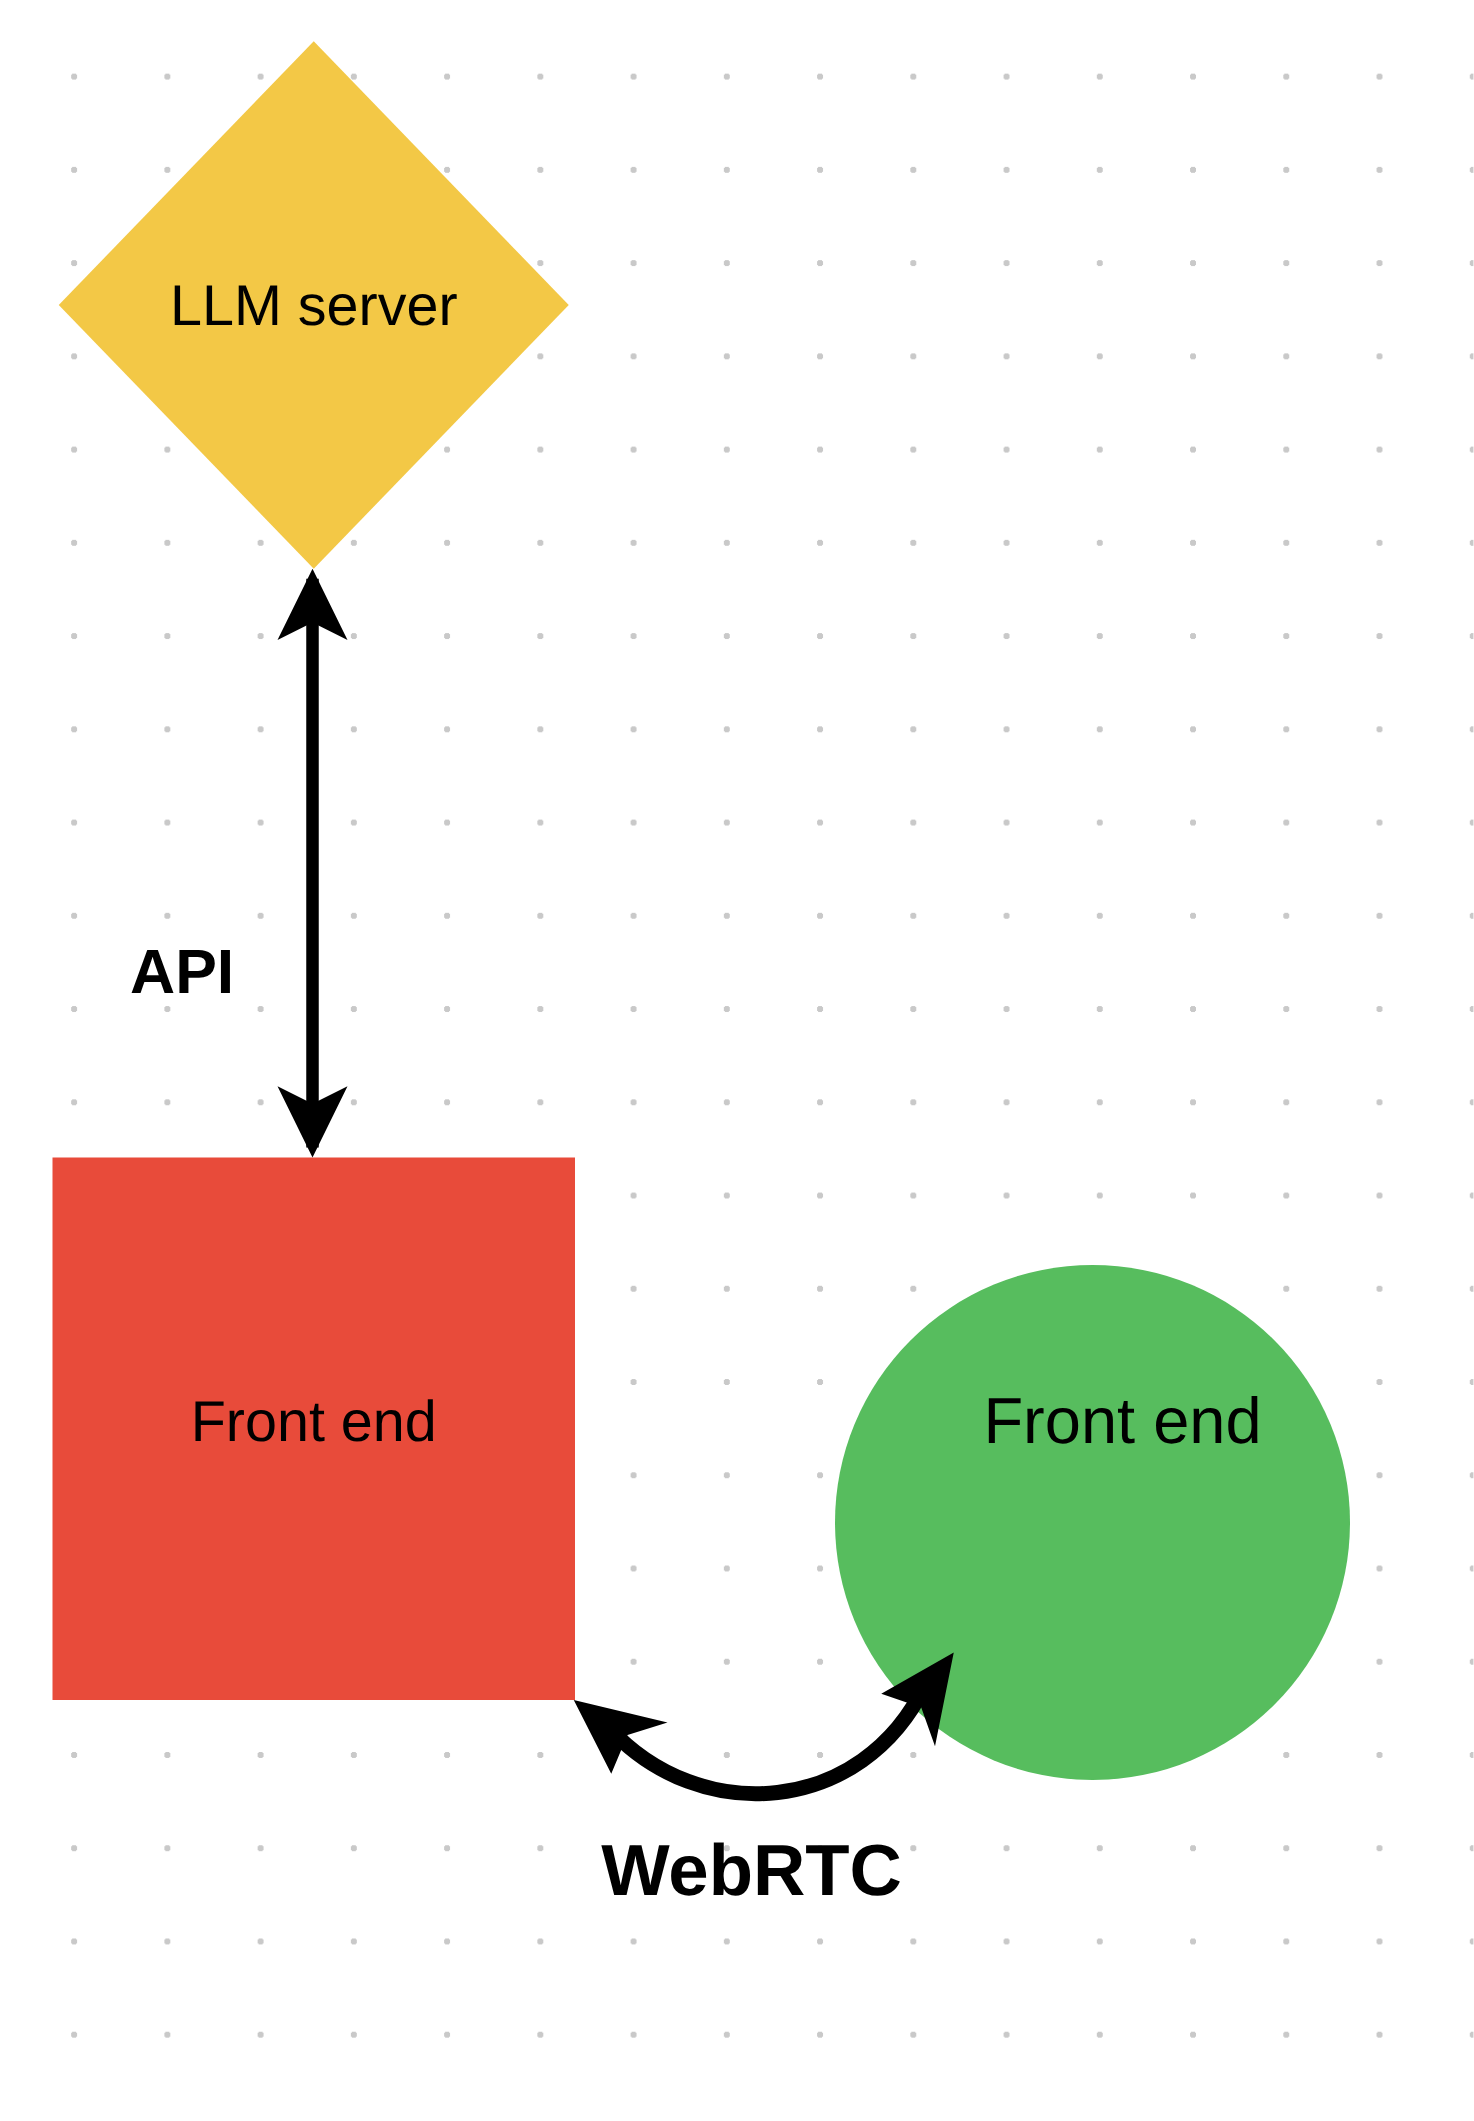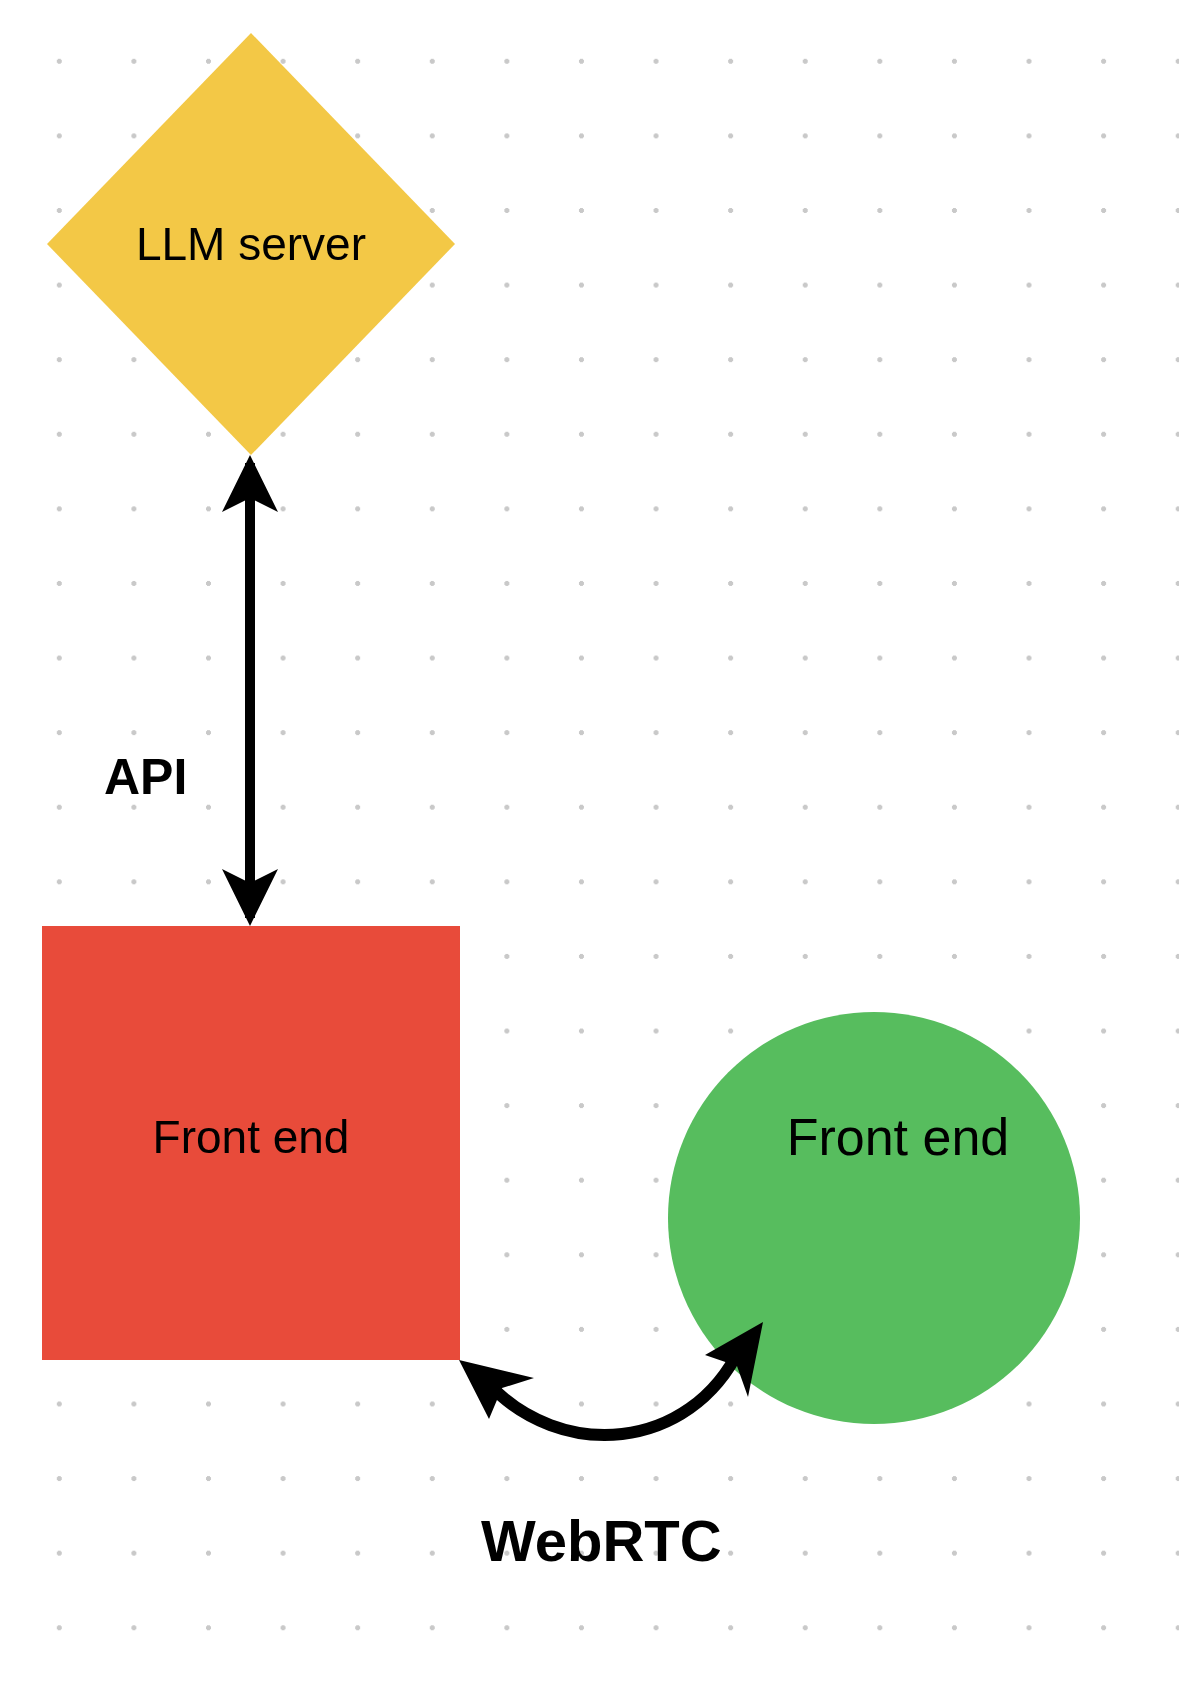--- a/index.html
+++ b/index.html
@@ -73,21 +73,20 @@
     left: 104px;
     top: 743px;
     font-size: 50px;
     line-height: 68px;
   }
   .webrtc-label {
     left: 481px;
     top: 1463px;
     font-size: 58px;
     line-height: 68px;
-    margin-top: 44px;
   }
 </style>
 </head>
 <body>
 
 <div id="canvas">
 
   <svg class="svg-layer" viewBox="0 0 1179 1697" xmlns="http://www.w3.org/2000/svg">
 
     <defs>

